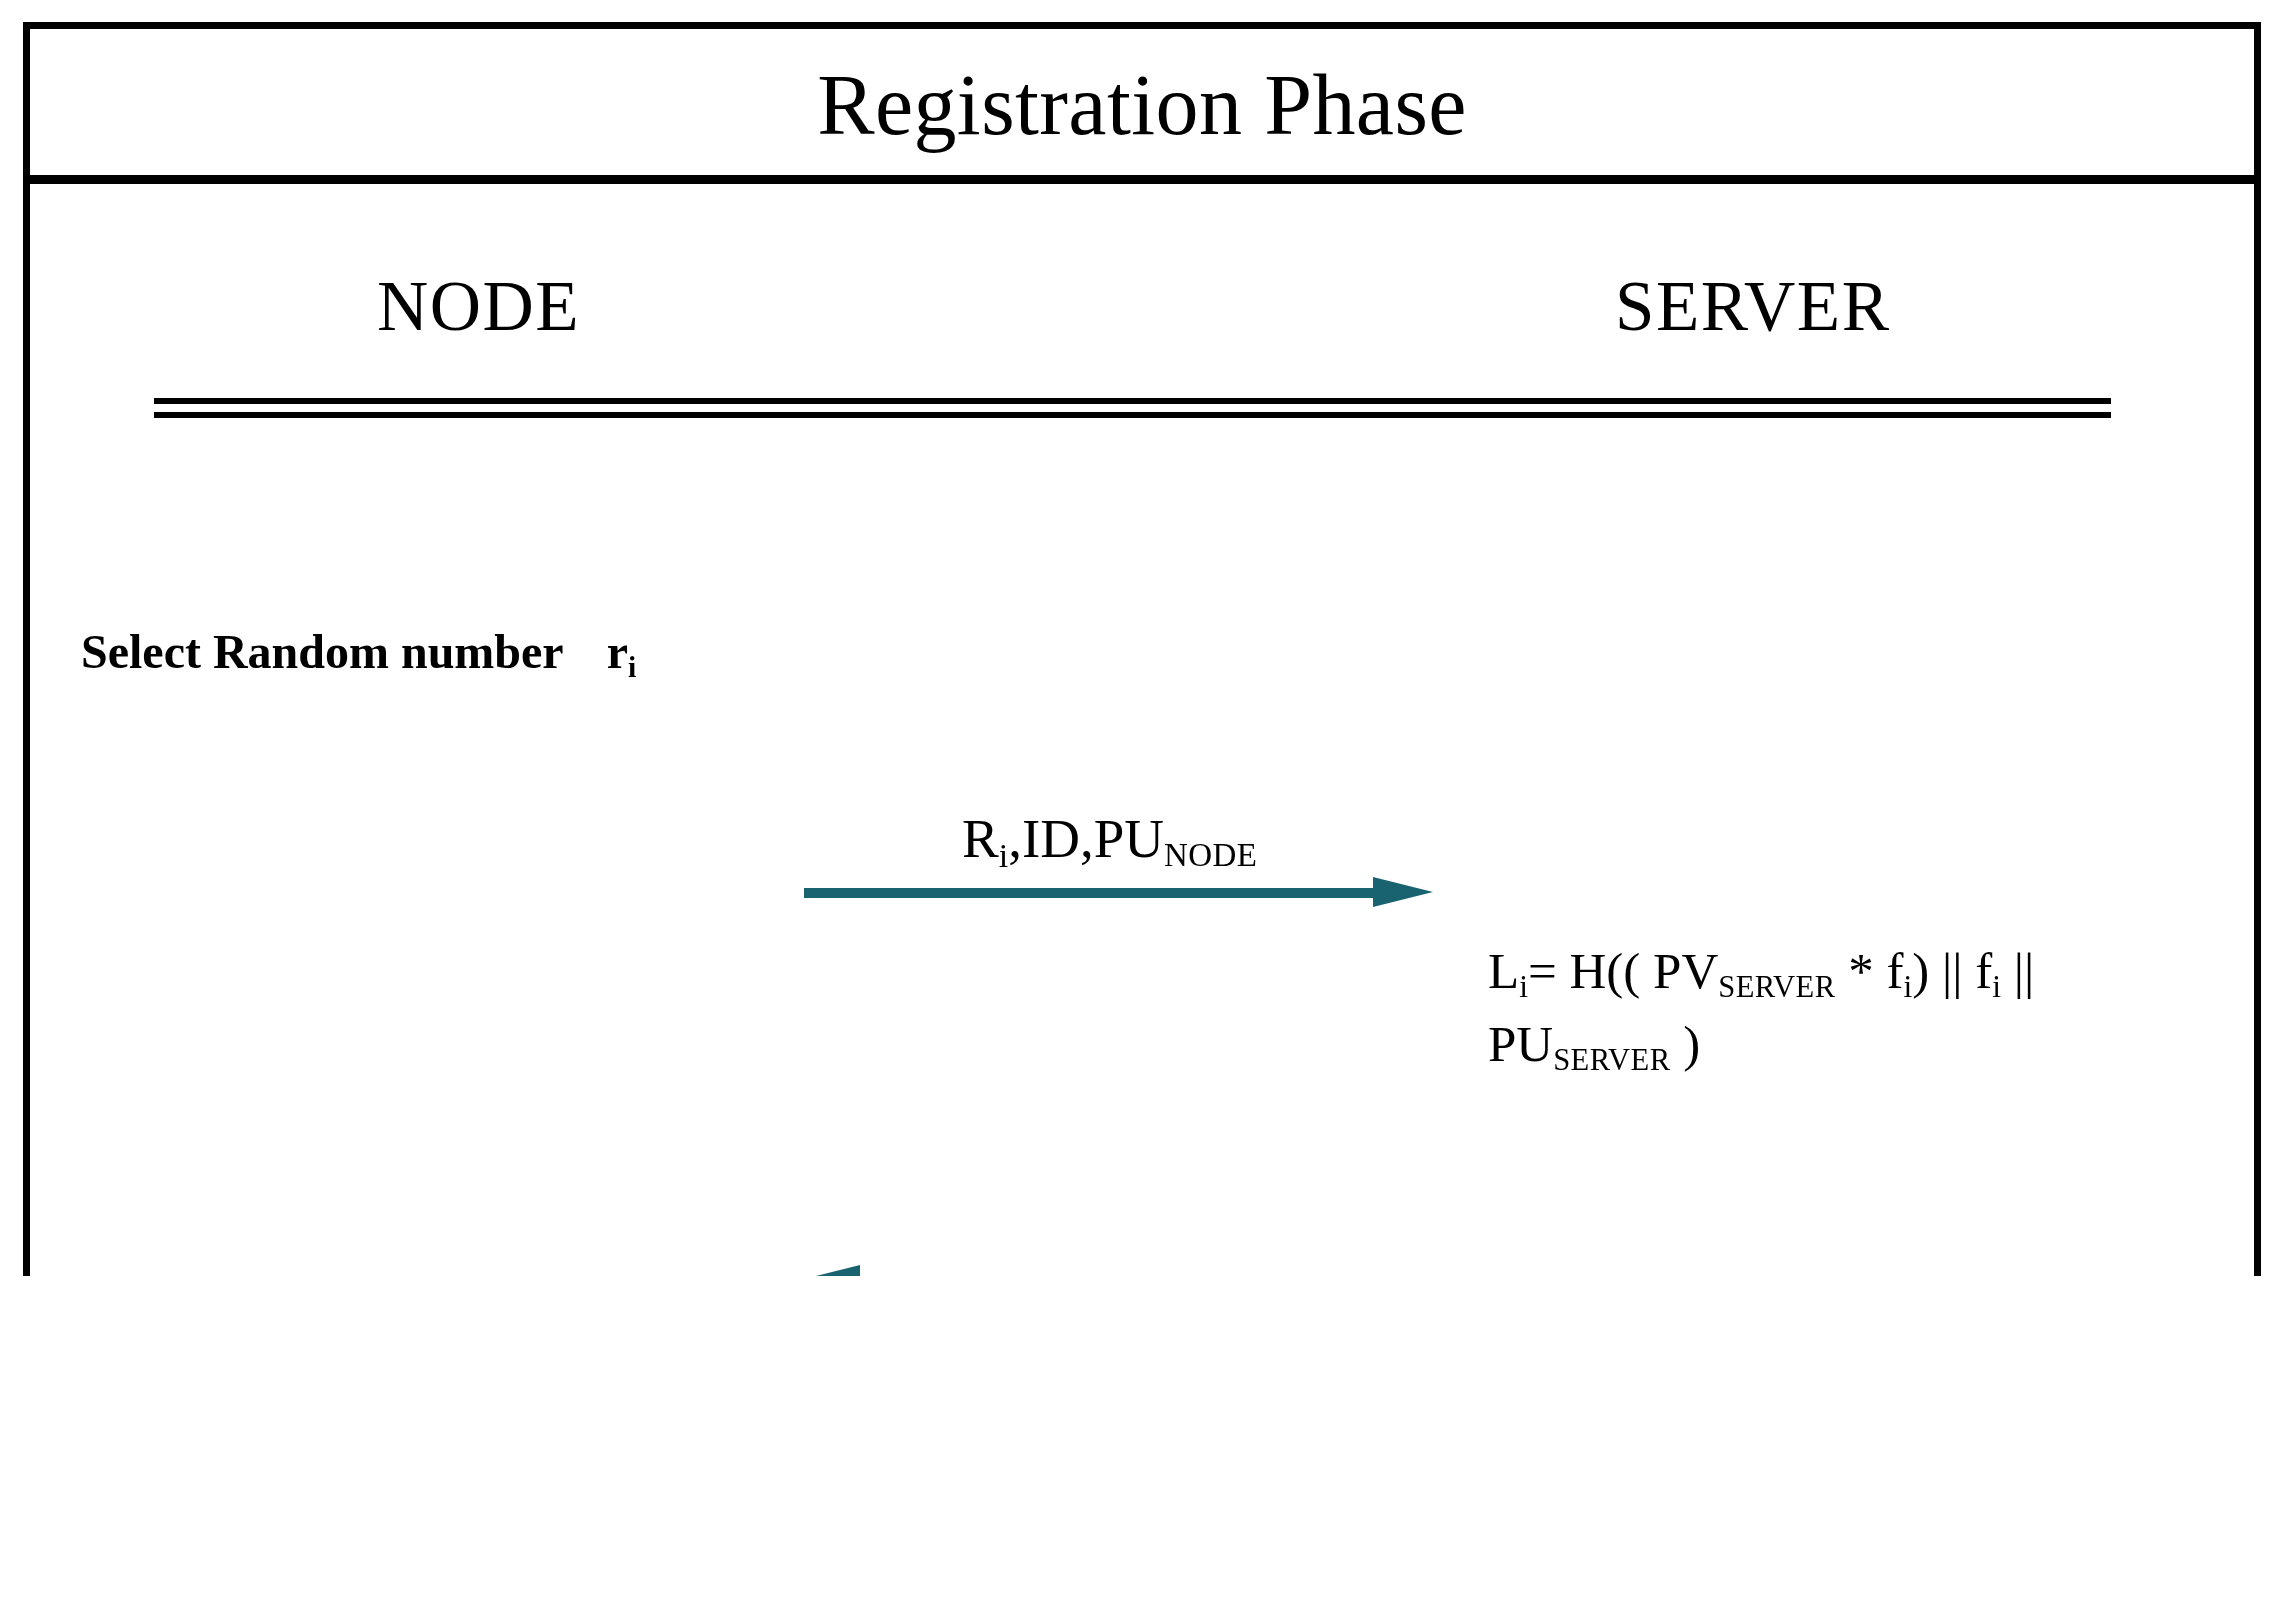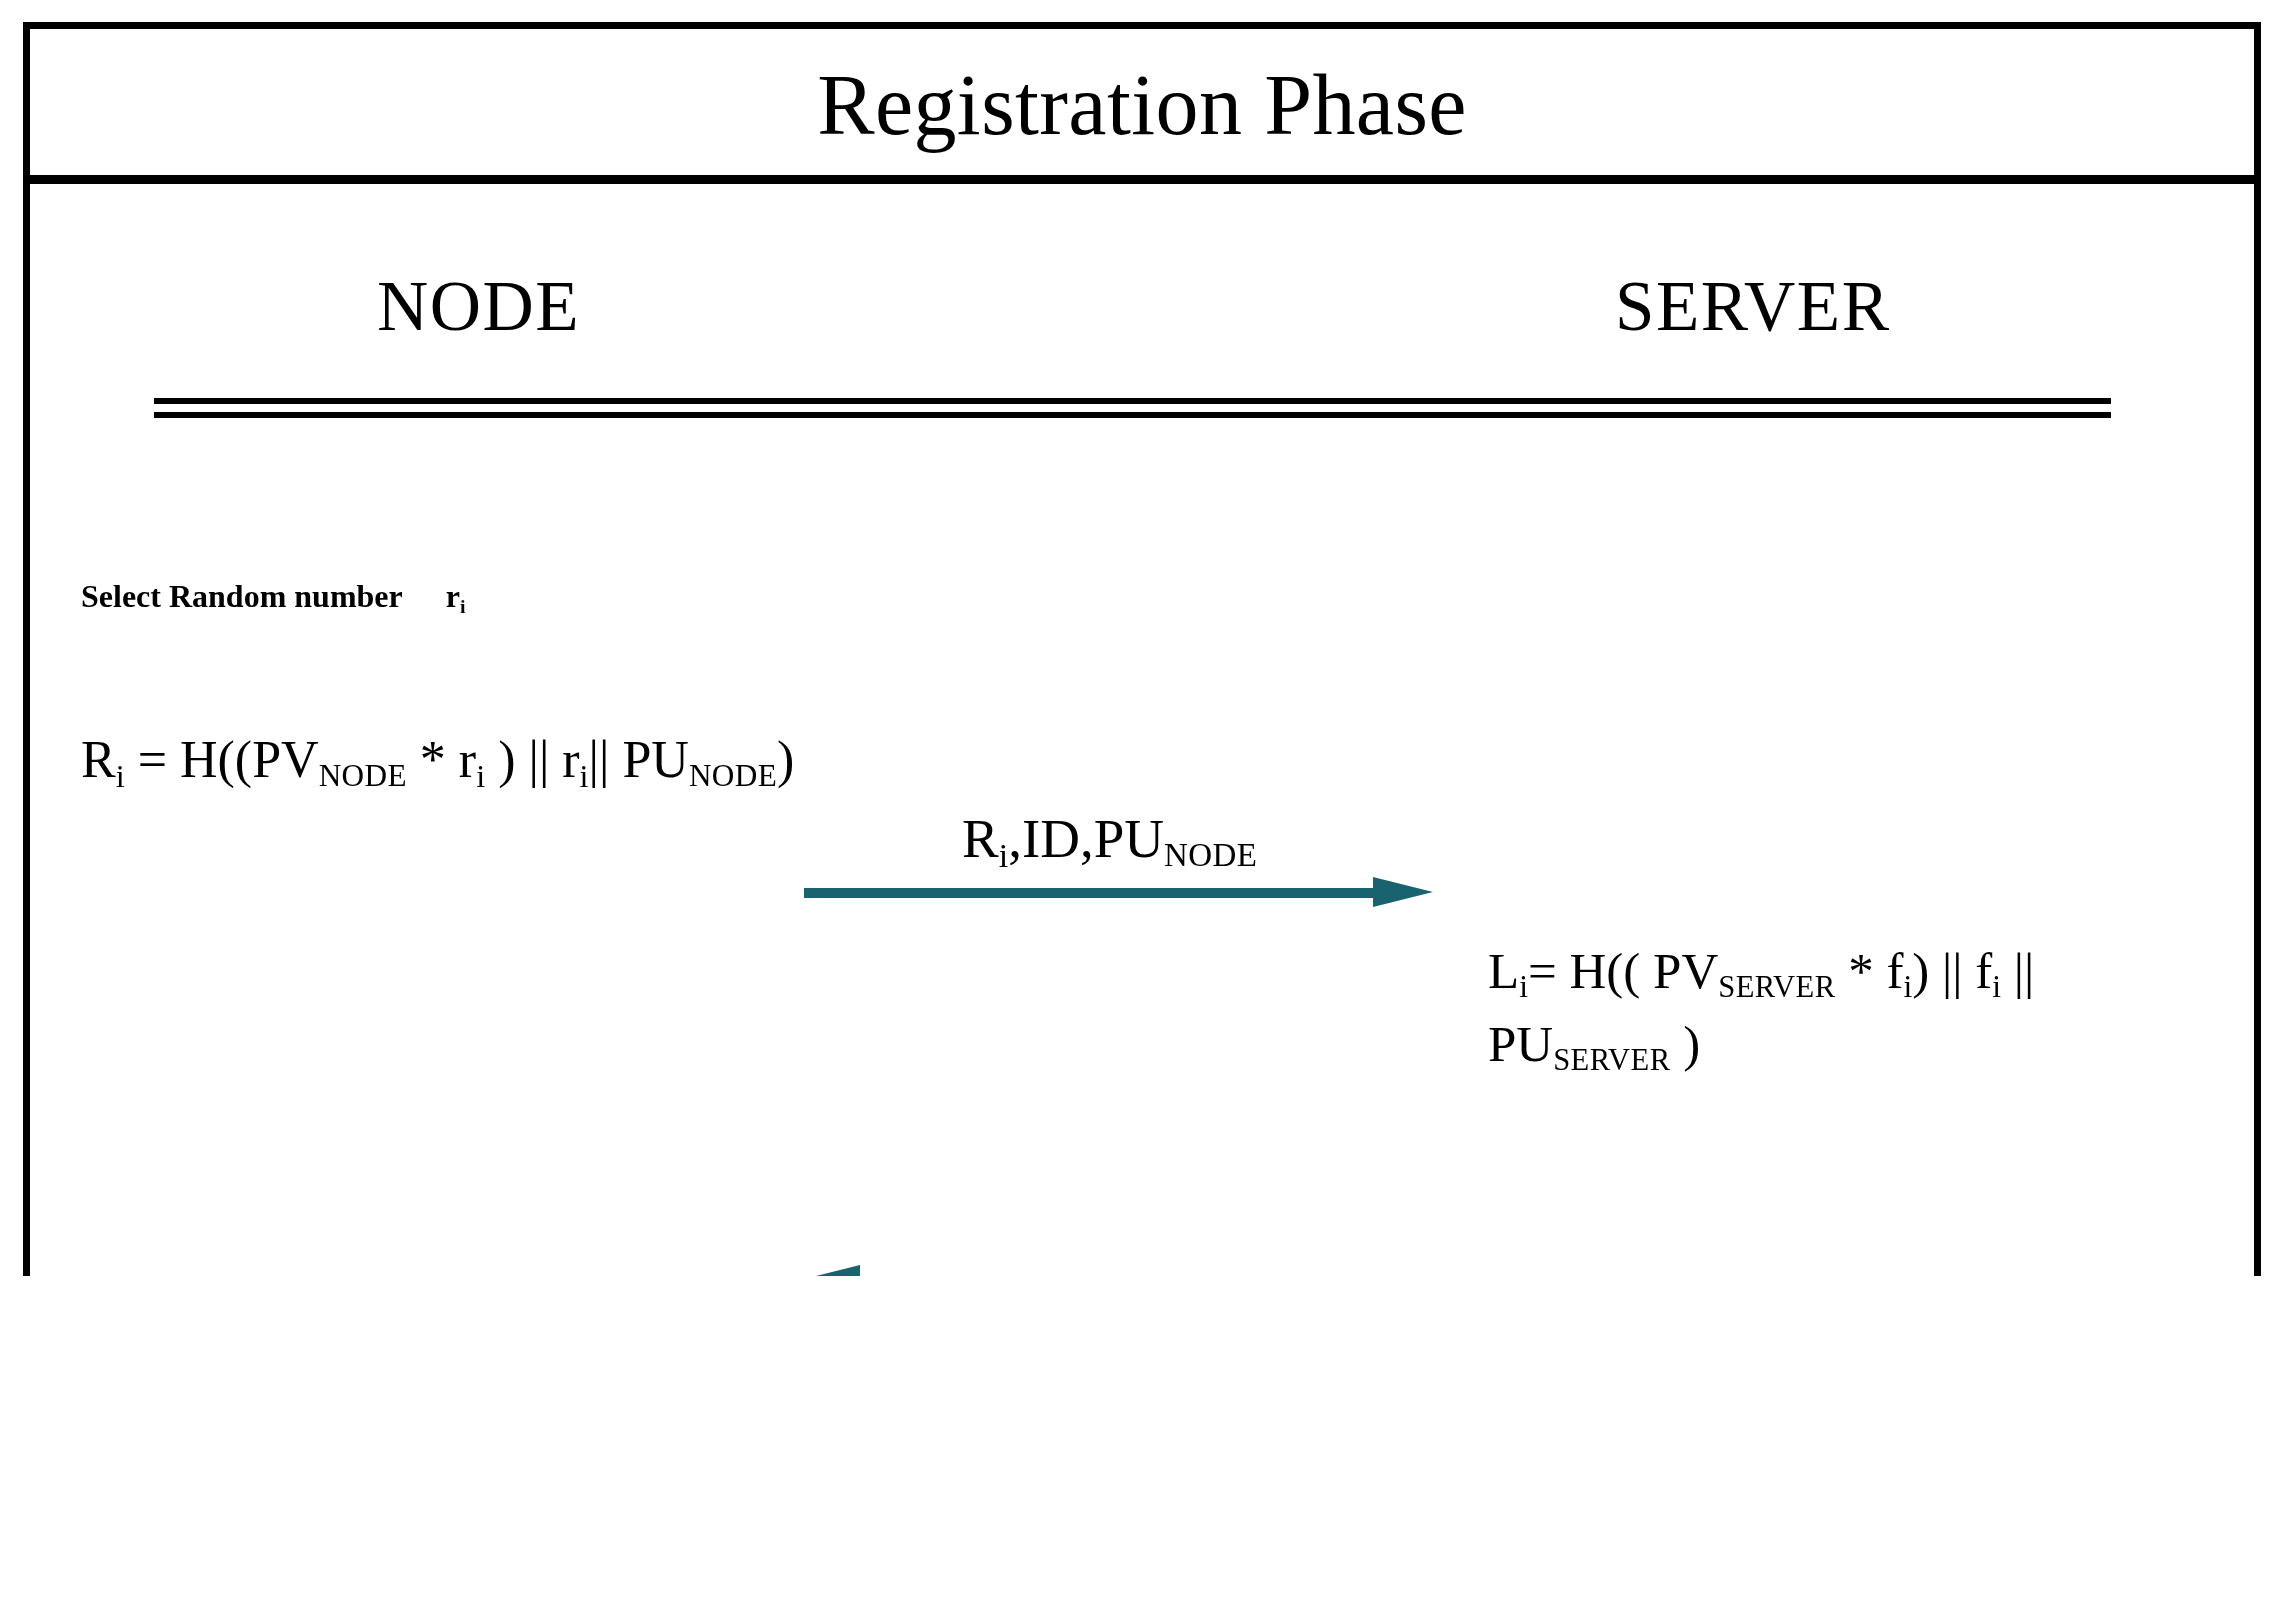--- a/index.html
+++ b/index.html
@@ -112,22 +112,22 @@
     vertical-align: baseline;
     position: relative;
     top: 0.28em;
     line-height: 0;
     letter-spacing: 0.4px;
   }
 
   
   .node-line1 {
     left: 81px;
-    top: 580px;
-    font-size: 32px;
+    top: 628px;
+    font-size: 48px;
   }
   .node-line1 .gap { display: inline-block; width: 43px; }
 
   .node-line2 {
     left: 81px;
     top: 734px;
     font-size: 52px;
   }
 
   
@@ -220,23 +220,20 @@
 
   <div class="double-rule">
     <div class="bar b1"></div>
     <div class="bar b2"></div>
   </div>
 
   <div class="txt bold node-line1">
     <span>Select Random number</span><span class="gap"></span><span>r</span><sub>i</sub>
   </div>
 
-  <div class="txt node-line2">
-    <span>R</span><sub>i</sub><span> = H((PV</span><span class="sc">NODE</span><span> * r</span><sub>i</sub><span> ) || r</span><sub>i</sub><span>|| PU</span><span class="sc">NODE</span><span>)</span>
-  </div>
 
   <div class="arrow-label label-1">
     <span>R</span><sub>i</sub><span>,ID,PU</span><span class="sc">NODE</span>
   </div>
   <div class="arrow arrow-1">
     <div class="shaft" style="background:#18636f"></div>
     <div class="head"></div>
   </div>
 
 

